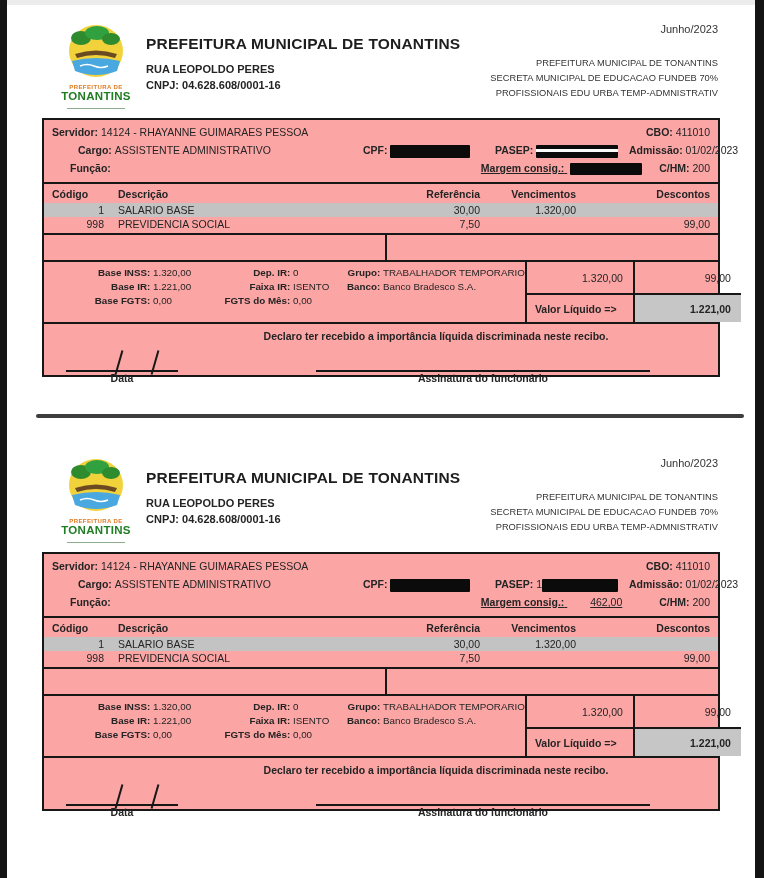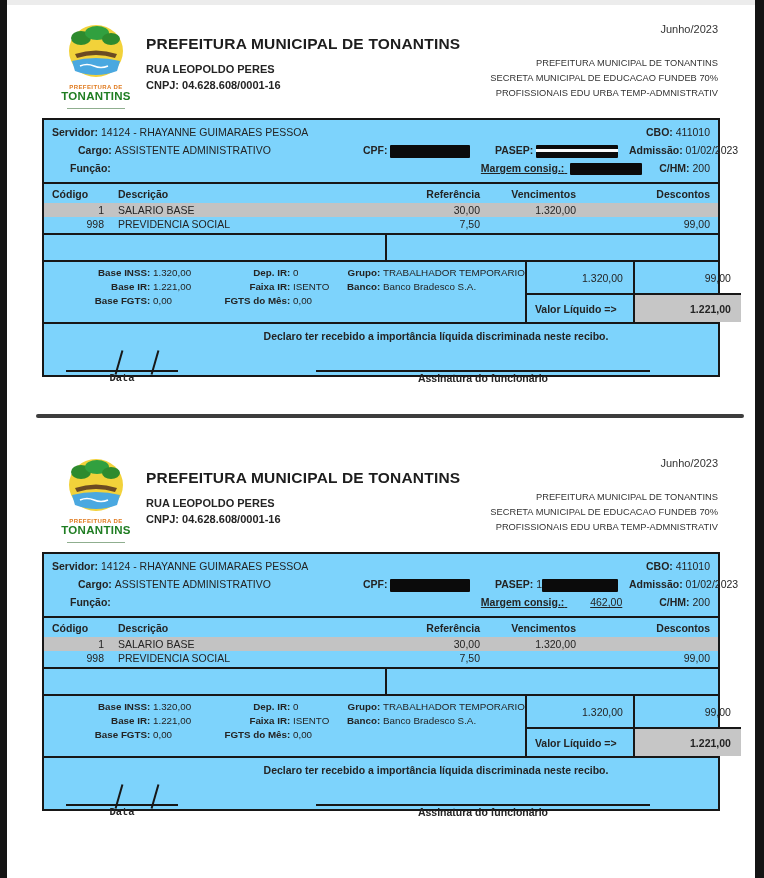--- a/index.html
+++ b/index.html
@@ -26,21 +26,21 @@
   .logo-motto{width:58px;height:3px;margin:2px auto 0;border-bottom:1px solid #8fae8f;}
   .title-block{position:absolute;left:104px;top:13px;}
   .title{font-size:15.5px;font-weight:bold;letter-spacing:.2px;color:#1d1d1d;}
   .addr{font-size:11px;font-weight:bold;margin-top:10px;}
   .cnpj{font-size:11px;font-weight:bold;margin-top:4px;}
   .right-block{position:absolute;right:2px;top:1px;text-align:right;}
   .period{font-size:11px;color:#333;margin-bottom:21px;}
   .org-line{font-size:9.3px;line-height:15px;color:#333;}
 
   
-  .box{border:2px solid #171717;margin-top:-2px;position:relative;background:#7dd3fc;box-sizing:border-box;}
+  .box{border:2px solid #171717;margin-top:-2px;position:relative;background:#fca5a5;box-sizing:border-box;}
   .box.first{margin-top:0;}
 
   
   .emp-box{padding:3px 8px 5px 8px;font-size:10.5px;}
   .emp-row{display:flex;align-items:center;line-height:18px;white-space:nowrap;}
   .lbl{font-weight:bold;}
   .lbl::after{content:"\00a0";}
   .indent26{padding-left:26px;}
   .indent18{padding-left:18px;}
   .grp-cargo{width:285px;flex:none;}
@@ -90,21 +90,21 @@
   .tot-col{display:grid;grid-template-rows:33px 1fr;}
 
   
   .decl-box{height:55px;}
   .decl-text{text-align:center;font-weight:bold;font-size:10.5px;padding:6px 0 0 110px;}
   .sign-area{position:relative;height:42px;}
   .date-line{position:absolute;left:22px;top:28px;width:112px;border-top:2px solid #171717;}
   .slash{position:absolute;width:2px;height:25px;background:#171717;top:-22px;transform:rotate(16deg);}
   .slash.s1{left:52px;}
   .slash.s2{left:88px;}
-  .date-label{position:absolute;left:22px;top:30px;width:112px;text-align:center;font-weight:bold;font-size:10.5px;font-family:Liberation Mono, monospace;}
+  .date-label{position:absolute;left:22px;top:30px;width:112px;text-align:center;font-weight:bold;font-size:10.5px;}
   .sig-line{position:absolute;left:272px;top:28px;width:334px;border-top:2px solid #171717;}
   .sig-label{position:absolute;left:272px;top:30px;width:334px;text-align:center;font-weight:bold;font-size:10.5px;}
 </style>
 </head>
 <body>
 
 <div class="edge left"></div>
 <div class="edge right"></div>
 <div class="topstrip"></div>
 

